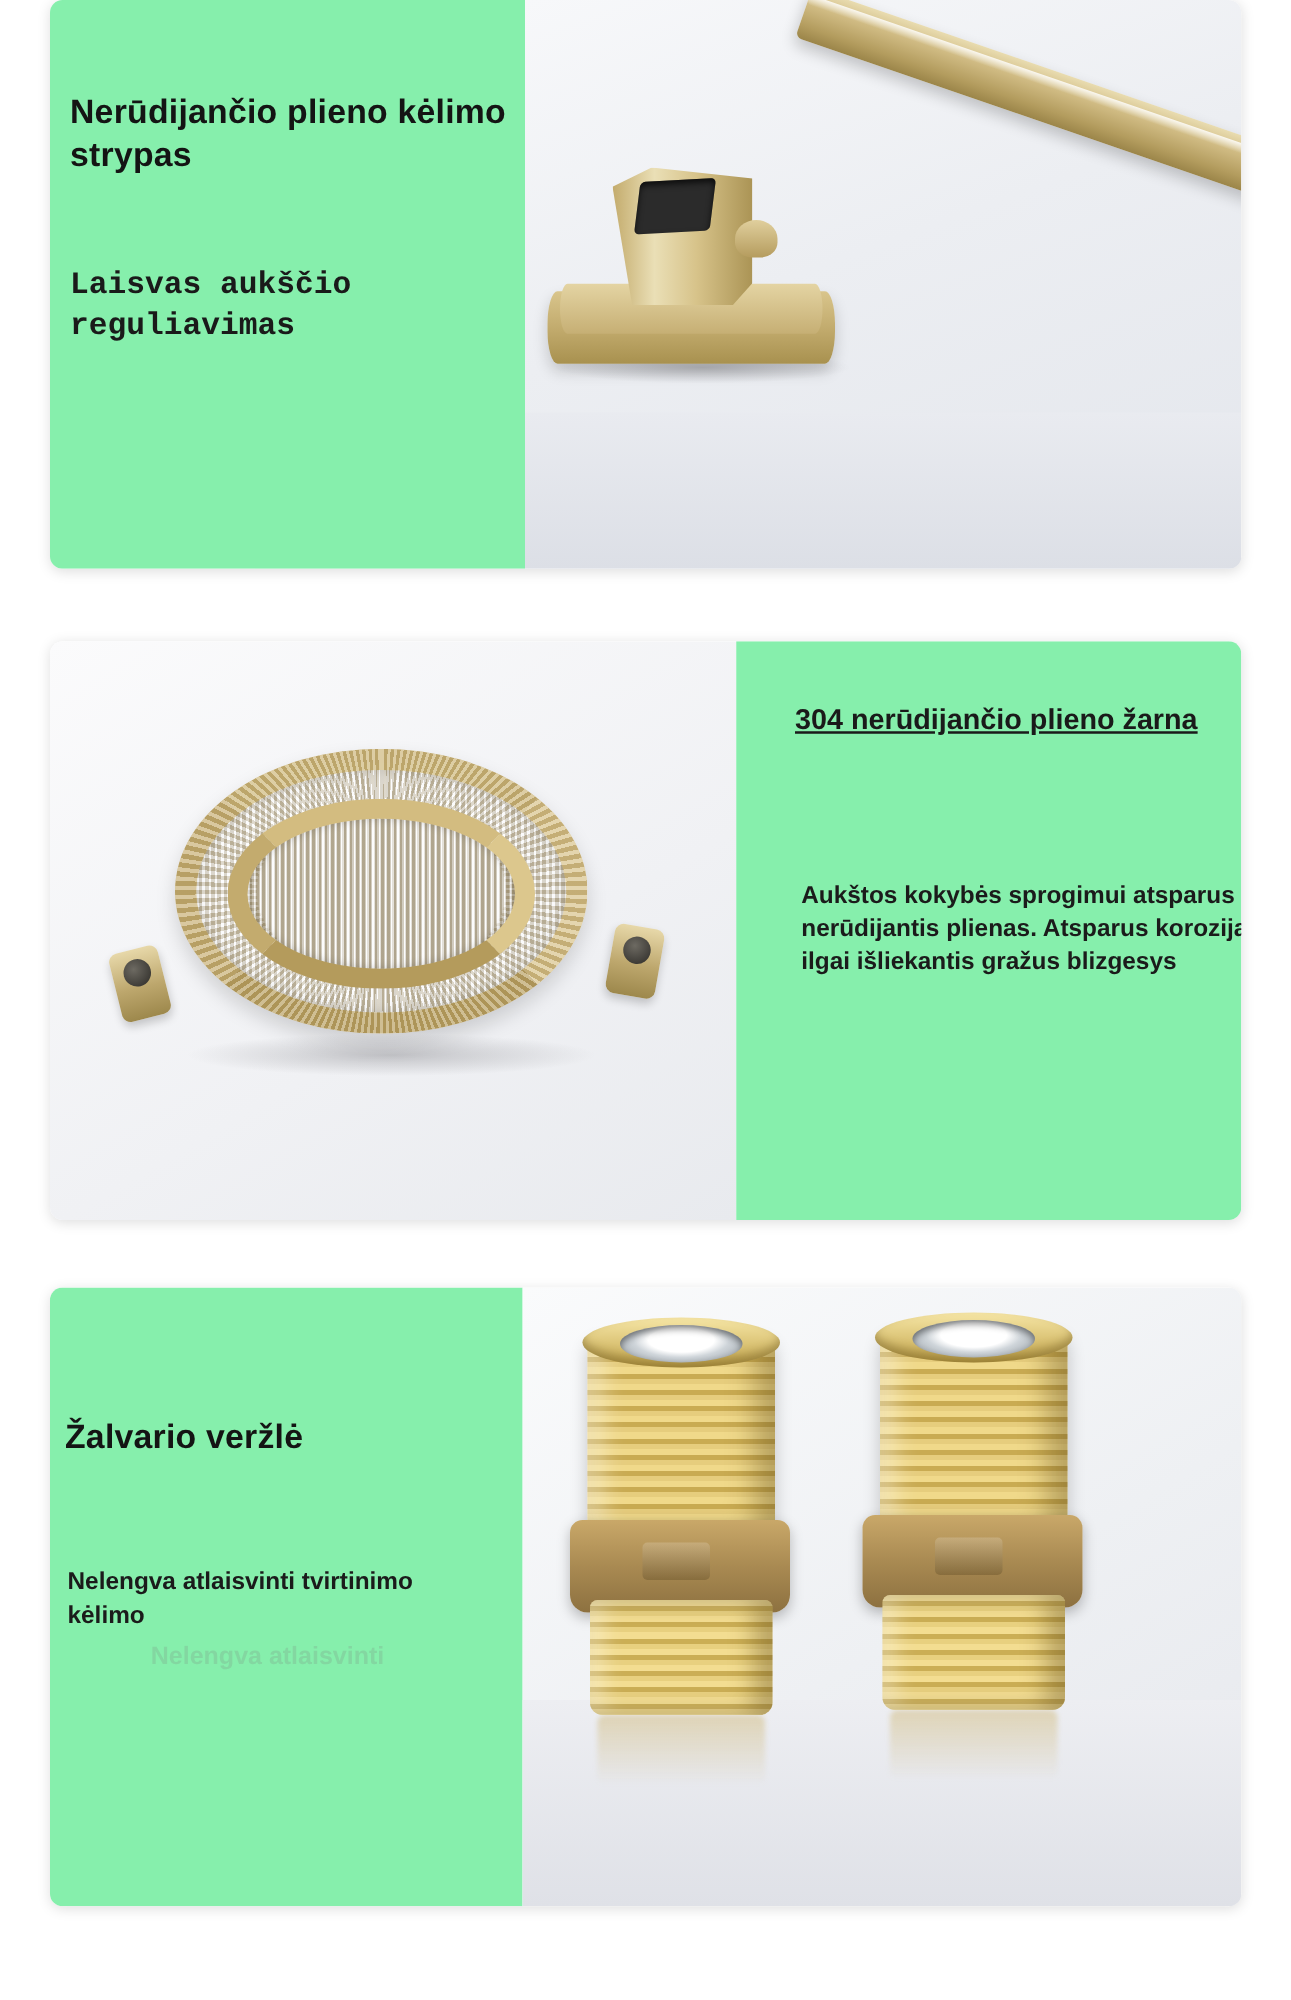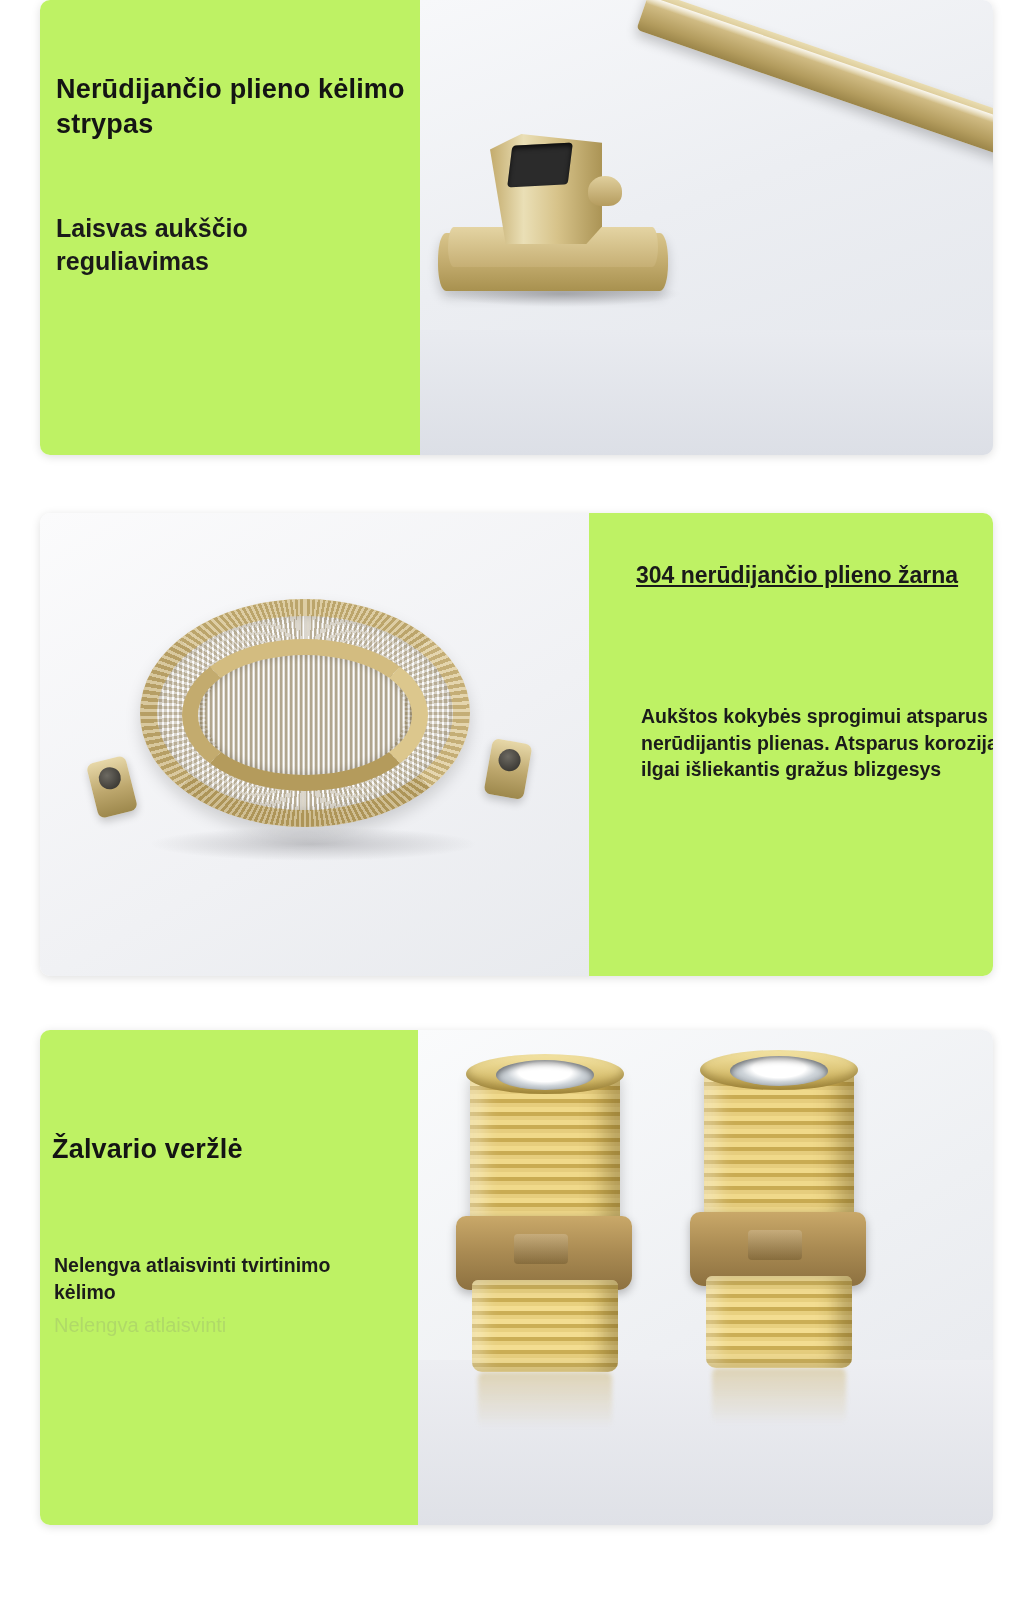--- a/index.html
+++ b/index.html
@@ -32,21 +32,21 @@
   }
 
   .card-1 { left: 40px;  top: 0px;    width: 953px; height: 455px; }
   .card-2 { left: 40px;  top: 513px;  width: 953px; height: 463px; }
   .card-3 { left: 40px;  top: 1030px; width: 953px; height: 495px; }
 
   .text-pane {
     position: relative;
     flex: 0 0 auto;
     padding: 0;
-    background: #bef264;
+    background: #86efac;
   }
   .image-pane {
     position: relative;
     flex: 1 1 auto;
     overflow: hidden;
   }
 
   .heading {
     font-size: 27px;
     font-weight: bold;
@@ -64,21 +64,21 @@
   .body-text {
     font-size: 19.5px;
     font-weight: bold;
     line-height: 1.36;
     color: #1b1b1b;
   }
 
   
   .card-1 .text-pane { width: 380px; }
   .c1-h { position: absolute; left: 16px; top: 72px; width: 350px; }
-  .c1-s { position: absolute; left: 16px; top: 212px; width: 330px; font-size: 25px; font-weight: bold; line-height: 1.3; color: #1a1a1a; }
+  .c1-s { position: absolute; left: 16px; top: 212px; width: 330px; font-size: 25px; font-weight: bold; line-height: 1.3; color: #1a1a1a; font-family: Liberation Mono, monospace; }
 
   
   .photo1 {
     position: absolute; inset: 0;
     background:
       linear-gradient(160deg, #f7f8fa 0%, #eceef2 45%, #e3e6ec 100%);
   }
   .photo1 .floor {
     position: absolute; left: 0; right: 0; top: 330px; bottom: 0;
     background: linear-gradient(180deg, #e9ebf0 0%, #dcdfe6 100%);
@@ -195,22 +195,23 @@
     position: absolute; left: 48px; top: 236px; width: 330px; height: 34px;
     background: radial-gradient(ellipse at center, rgba(110,110,115,.35), rgba(110,110,115,0) 70%);
   }
 
   
   .card-3 .text-pane { width: 378px; }
   .c3-h { position: absolute; left: 12px; top: 102px; width: 350px; }
   .c3-b { position: absolute; left: 14px; top: 222px; width: 330px; }
   .ghost {
     position: absolute; left: 14px; top: 282px; width: 320px;
-    font-size: 20px; font-weight: normal; color: rgba(120,120,120,.20);
+    font-size: 20px; font-weight: bold; color: rgba(120,120,120,.20);
     line-height: 1.3;
+    text-align: center;
   }
 
   .photo3 { position: absolute; inset: 0; background: linear-gradient(150deg,#fafbfc 0%, #eef0f3 55%, #e6e8ed 100%); }
   .photo3 .floor3 {
     position: absolute; left: 0; right: 0; top: 330px; bottom: 0;
     background: linear-gradient(180deg, #edeef2 0%, #dfe1e7 100%);
   }
   .nut-unit { position: absolute; width: 180px; height: 330px; }
   .nut-unit.u1 { left: 36px; top: 10px; }
   .nut-unit.u2 { left: 270px; top: 6px; }

